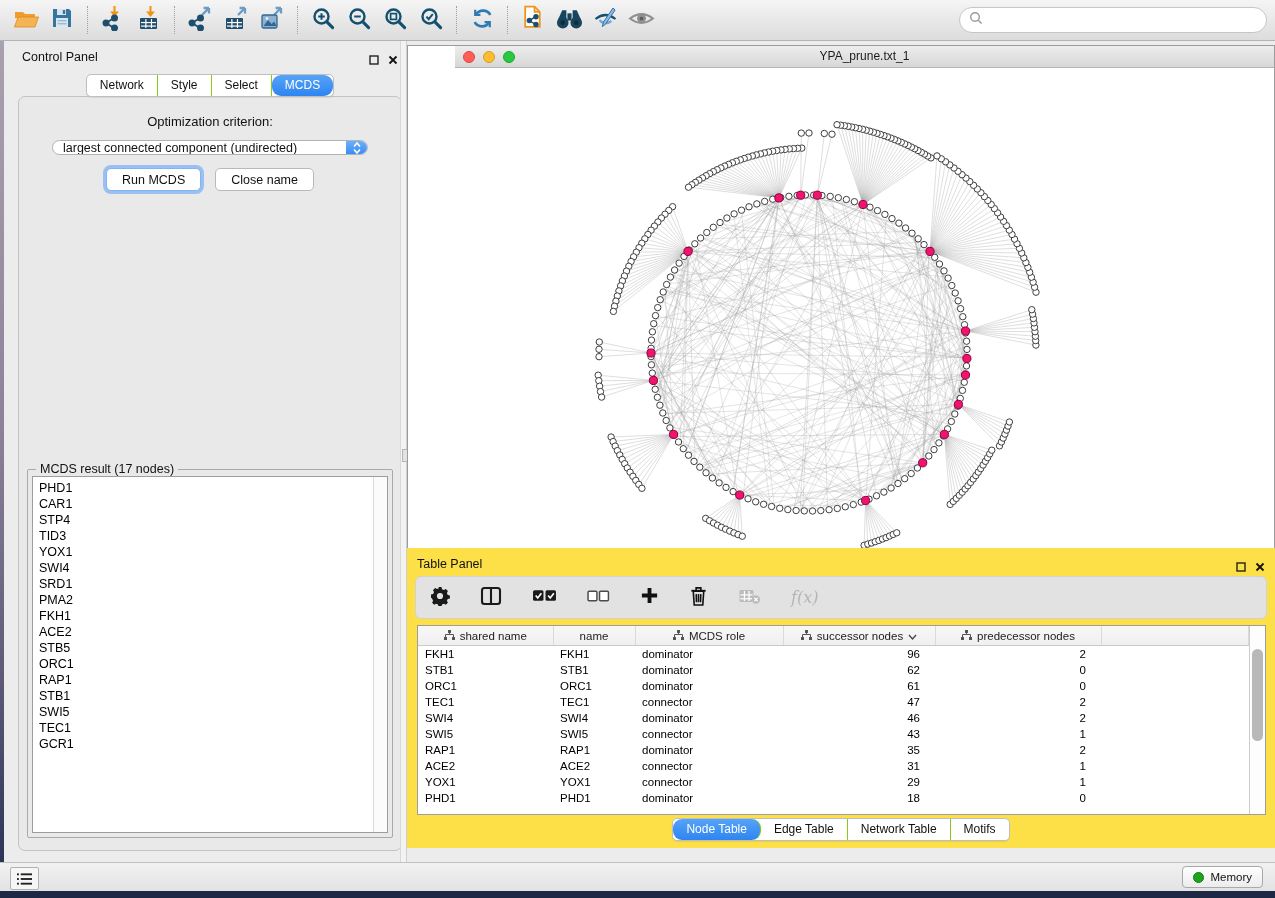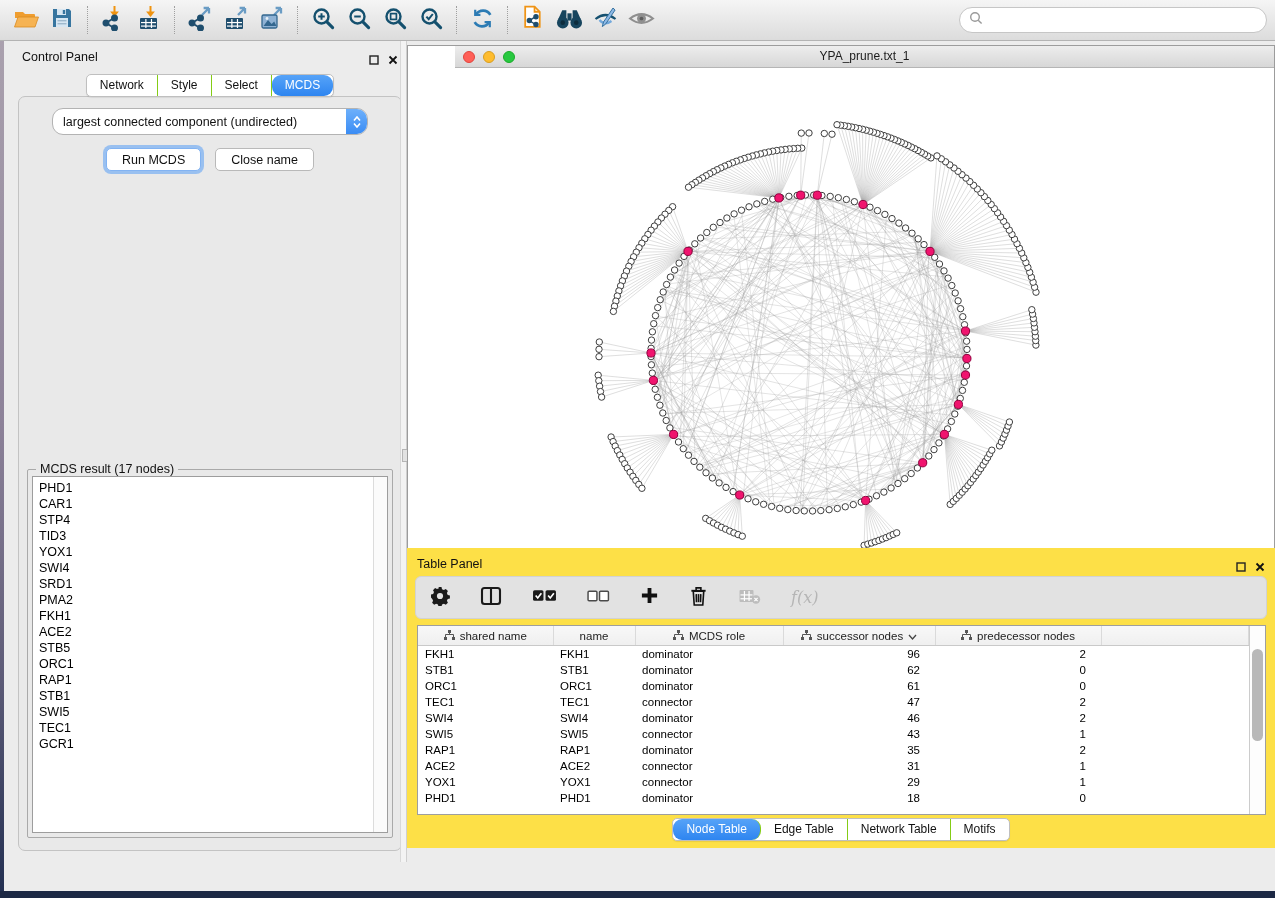--- a/index.html
+++ b/index.html
@@ -30,21 +30,21 @@
   .panel-btns{position:absolute;right:10px;top:10px;display:flex;gap:9px;align-items:center;}
   .tabs-row{position:absolute;left:0;right:0;top:33px;display:flex;justify-content:center;z-index:3;}
   .seg{display:flex;background:#fff;border:1px solid #bfbfbf;border-radius:5px;overflow:hidden;height:21px;
     box-shadow:0 1px 1px rgba(0,0,0,.08);}
   .seg-tab{padding:0 13px;font-size:12px;line-height:21px;color:#111;border-right:1px solid #84cc16;cursor:default;}
   .seg-tab:last-child{border-right:none;}
   .seg-tab.active{background:linear-gradient(#56a3f8,#2e85f0);color:#fff;border-radius:9px;}
   .cp-body{position:absolute;left:6px;right:6px;top:55px;bottom:11px;background:#e9e9e9;
     border:1px solid #c3c3c3;border-radius:7px;}
   .opt-label{margin-top:17px;text-align:center;font-size:13px;color:#111;}
-  .dropdown{margin:11px auto 0;width:316px;height:27px;background:#fff;border:1px solid #b3b3b3;
+  .dropdown{margin:11px auto 0;width:316px;height:15px;background:#fff;border:1px solid #b3b3b3;
     border-radius:11px;display:flex;align-items:center;box-sizing:border-box;overflow:hidden;}
   .dropdown .dd-value{flex:1;font-size:12.5px;padding-left:10px;white-space:nowrap;}
   .dd-stepper{width:21px;align-self:stretch;background:linear-gradient(#6db0fb,#3a8cf4);
     display:flex;align-items:center;justify-content:center;border-radius:0 4px 4px 0;}
   .btn-row{margin-top:13px;display:flex;justify-content:center;gap:14px;}
   .btn{height:23px;padding:0 15px;background:#fff;border:1px solid #b9b9b9;border-radius:5px;
     font-size:12.5px;font-family:"Liberation Sans",sans-serif;color:#111;}
   .btn.focused{box-shadow:0 0 0 3px rgba(100,165,245,.6);border-color:#82b3f2;}
   .mcds-group{position:absolute;left:8px;right:8px;top:372px;bottom:12px;border:1px solid #a9a9a9;border-radius:2px;}
   .mcds-legend{position:absolute;top:-8px;left:8px;background:#e9e9e9;padding:0 4px;font-size:12.5px;color:#111;}
@@ -288,20 +288,21 @@
     </div>
     <div class="tabs-row">
         <div class="seg" id="cp-tabs">
           <span class="seg-tab">Network</span>
           <span class="seg-tab">Style</span>
           <span class="seg-tab">Select</span>
           <span class="seg-tab active">MCDS</span>
         </div>
       </div>
     <div class="cp-body">
+      <div class="opt-label">Optimization criterion:</div>
       <div class="dropdown">
         <span class="dd-value">largest connected component (undirected)</span>
         <span class="dd-stepper">
           <svg width="10" height="14" viewBox="0 0 10 14" fill="none" stroke="#fff" stroke-width="1.6">
               <path d="M2 5.5L5 2l3 3.5"></path>
               <path d="M2 8.5L5 12l3-3.5"></path>
             </svg>
         </span>
       </div>
       <div class="btn-row">
@@ -1397,15 +1398,31 @@
     <div class="tp-tabs">
         <div class="seg" id="tp-tabs">
           <span class="seg-tab active">Node Table</span>
           <span class="seg-tab">Edge Table</span>
           <span class="seg-tab">Network Table</span>
           <span class="seg-tab">Motifs</span>
         </div>
       </div>
   </div>
 
+  <div class="status-bar">
+    <div class="sb-left-btn">
+      <svg width="15" height="12" viewBox="0 0 16 12" fill="#222">
+          <rect x="0" y="0" width="2" height="2"></rect>
+          <rect x="4" y="0" width="12" height="2"></rect>
+          <rect x="0" y="5" width="2" height="2"></rect>
+          <rect x="4" y="5" width="12" height="2"></rect>
+          <rect x="0" y="10" width="2" height="2"></rect>
+          <rect x="4" y="10" width="12" height="2"></rect>
+        </svg>
+    </div>
+    <div class="memory-btn">
+      <span class="mem-dot"></span>
+      <span>Memory</span>
+    </div>
+  </div>
 
   <div class="strip-bottom"></div>
 </div>
 
 </body></html>

